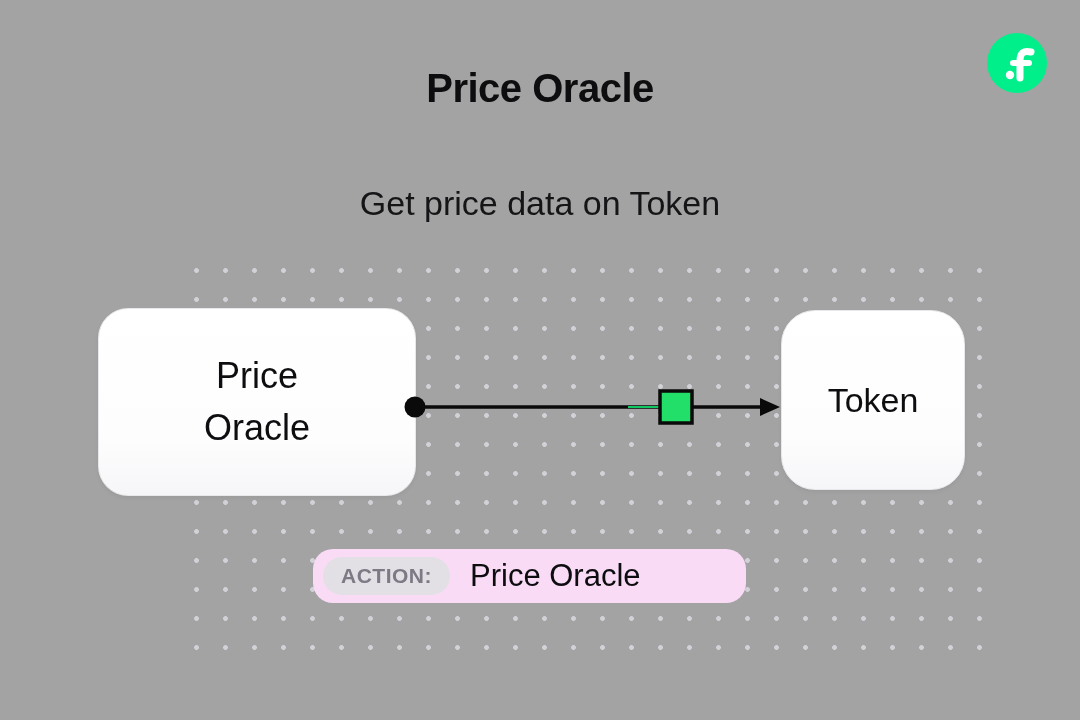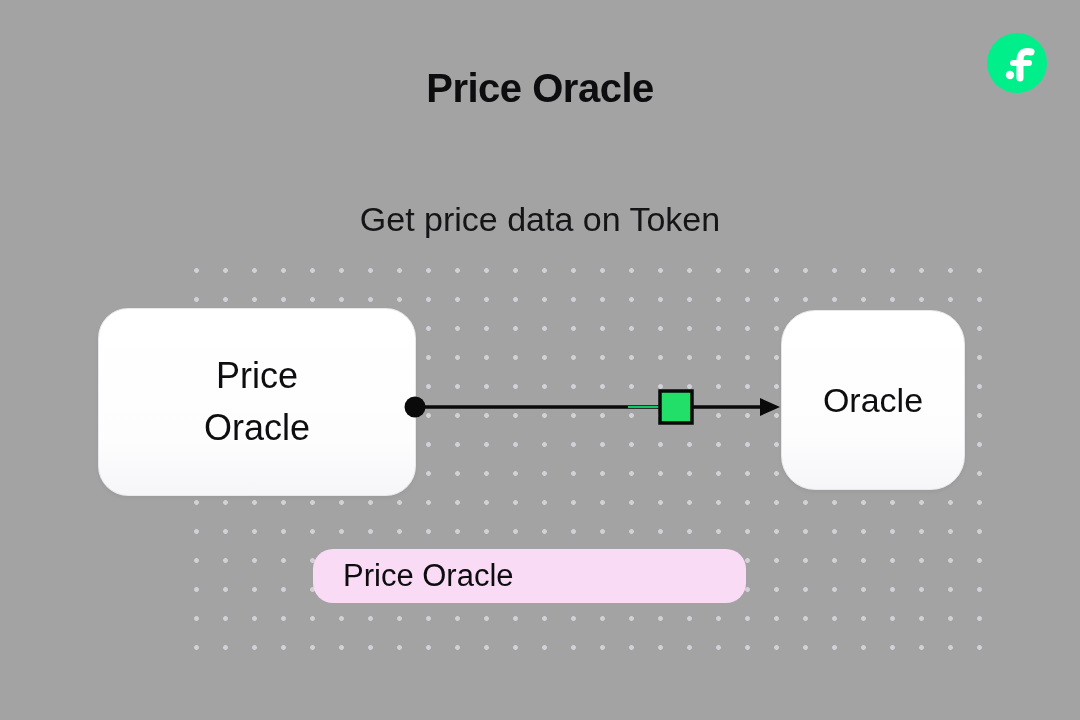--- a/index.html
+++ b/index.html
@@ -21,21 +21,21 @@
     left: 0;
     width: 100%;
     text-align: center;
     font-size: 40px;
     font-weight: 800;
     letter-spacing: -0.5px;
     color: #0d0d0f;
   }
   .subtitle {
     position: absolute;
-    top: 200px;
+    top: 184px;
     left: 0;
     width: 100%;
     text-align: center;
     font-size: 34px;
     font-weight: 400;
     color: #151518;
   }
   .dots-layer {
     position: absolute;
     left: 178px;
@@ -140,28 +140,31 @@
     <circle cx="23" cy="42" r="4.2" fill="#ffffff"></circle>
   </svg>
 
   <div class="dots-layer"></div>
 
   <div class="node node-source">
     <div class="node-label">Price Oracle</div>
   </div>
 
   <div class="node node-target">
-    <div class="node-label">Oracle</div>
+    <div class="node-label">Token</div>
   </div>
 
   <svg class="connector" viewBox="0 0 392 46" aria-hidden="true">
     <line x1="11" y1="23" x2="358" y2="23" stroke="#0a0a0a" stroke-width="3.5"></line>
     <line x1="224" y1="23" x2="256" y2="23" stroke-width="2" stroke="#10c761"></line>
     <circle cx="11" cy="23" r="10.5" fill="#0a0a0a"></circle>
     <polygon points="376,23 356,14 356,32" fill="#0a0a0a"></polygon>
     <rect x="256" y="7" width="32" height="32" stroke="#0a0a0a" stroke-width="3.5" fill="#22df6a"></rect>
   </svg>
 
   <div class="action-badge">
+    <div class="action-pill">
+      <span>ACTION:</span>
+    </div>
     <div class="action-value">Price Oracle</div>
   </div>
 
 </div>
 
 </body></html>

